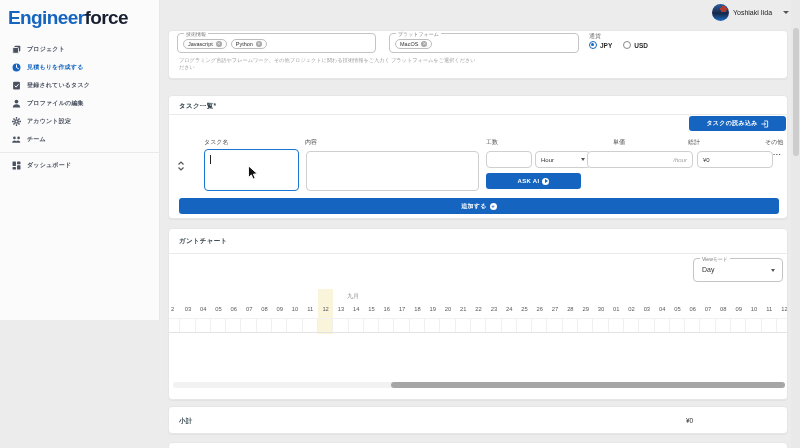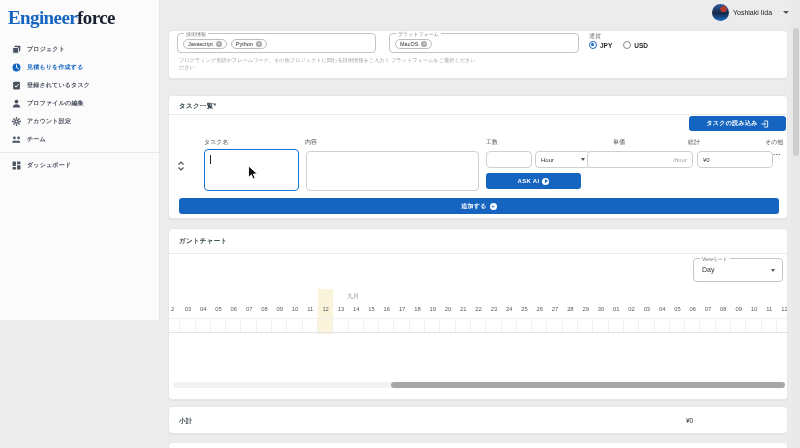--- a/index.html
+++ b/index.html
@@ -1,20 +1,20 @@
 <!DOCTYPE html>
 <html><head>
 <meta charset="utf-8">
 <style>
   * { margin:0; padding:0; box-sizing:border-box; }
   html,body { font-family:"Liberation Sans", sans-serif; }
   .screen { position:relative; width:800px; height:448px; background:#ececec; overflow:hidden; }
 
   
-  .sidebar { position:absolute; left:0; top:0; width:160px; height:320px; background:#fbfbfb; border-right:1px solid #e7e7e7; z-index:5;font-family:Liberation Serif, serif; }
+  .sidebar { position:absolute; left:0; top:0; width:160px; height:320px; background:#fbfbfb; border-right:1px solid #e7e7e7; z-index:5; }
   .logo { position:absolute; left:8px; top:7px; font-size:19px; font-weight:800; letter-spacing:-0.6px; white-space:nowrap; }
   .logo-blue { color:#1565c0; }
   .logo-dark { color:#181f30; }
   .nav { position:absolute; left:0; right:0; top:40px; }
   .side-item { display:flex; align-items:center; height:18px; padding:0 12px; gap:6px; color:#4a5160; cursor:pointer; }
   .side-item.active { color:#1565c0; }
   .side-icon { width:9px; height:9px; flex:0 0 9px; display:inline-flex; }
   .side-icon svg { width:9px; height:9px; fill:currentColor; }
   .side-label { font-size:6px; font-weight:600; letter-spacing:0.2px; white-space:nowrap; }
   .after-divider { border-top:1px solid #e9e9e9; margin-top:4px; padding-top:4px; height:22px; }

